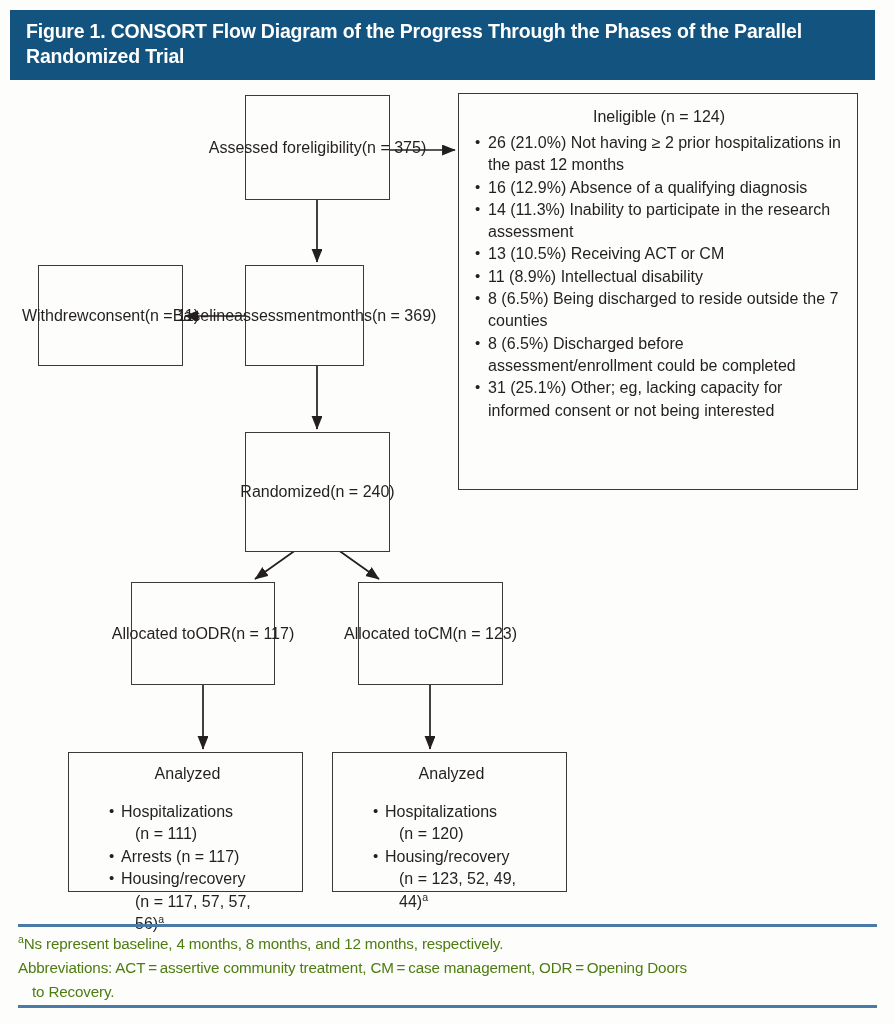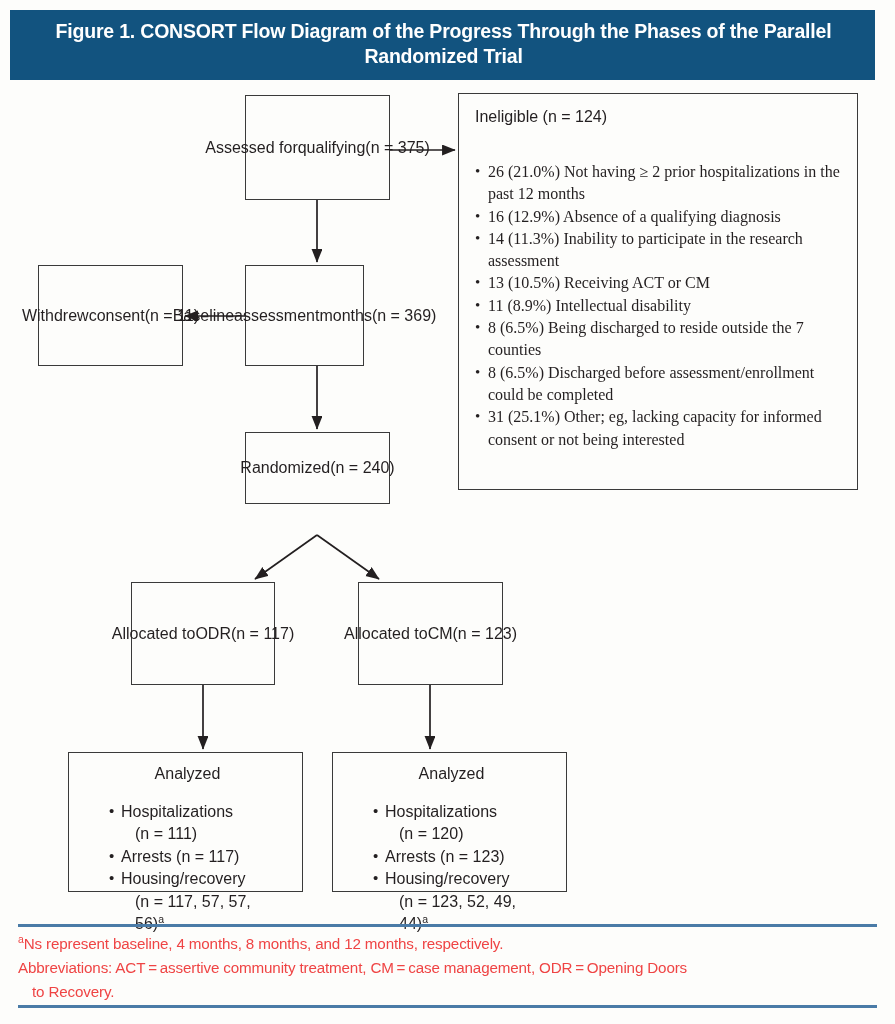--- a/index.html
+++ b/index.html
@@ -29,21 +29,20 @@
     background: #12537f;
     box-sizing: border-box;
     padding: 9px 14px 0 16px;
   }
   .fig-header-title {
     color: #ffffff;
     font-size: 19.5px;
     font-weight: bold;
     line-height: 25px;
     letter-spacing: -0.2px;
-    text-align: center;
   }
 
   
   .box {
     position: absolute;
     box-sizing: border-box;
     border: 1.6px solid #3a3a3a;
     background: #fdfdfb;
     font-size: 16px;
     line-height: 21.5px;
@@ -56,36 +55,36 @@
     justify-content: center;
     text-align: center;
   }
   .box-line { white-space: nowrap; }
 
   
   #ineligible-box {
     padding: 12px 14px 10px 16px;
   }
   .inel-title {
+    text-align: center;
     font-size: 16px;
     line-height: 22px;
-    margin-bottom: 33px;
+    margin-bottom: 4px;
   }
   .inel-list {
     list-style: none;
     margin: 0;
     padding: 0;
   }
   .inel-list li {
     position: relative;
     padding-left: 13px;
     font-size: 16px;
     line-height: 22.3px;
     margin-bottom: 0px;
-    font-family: Liberation Serif, serif;
   }
   .inel-list li::before {
     content: "\2022";
     position: absolute;
     left: 0;
     top: -1px;
     font-size: 15px;
   }
 
   
@@ -142,21 +141,21 @@
   }
   #rule-top { top: 924px; }
   #rule-bottom { top: 1005px; }
   #footnotes {
     position: absolute;
     left: 18px;
     top: 932px;
     width: 862px;
     font-size: 15.2px;
     line-height: 24px;
-    color: #ef4444;
+    color: #4d7c0f;
     letter-spacing: -0.15px;
   }
   .fn-line { display: block; }
   .fn-indent { padding-left: 14px; display: block; }
 </style>
 </head>
 <body>
 
 <div id="page">
 
@@ -183,21 +182,21 @@
 
     <line x1="317" y1="535" x2="379" y2="579" stroke="#231f20" stroke-width="1.7" marker-end="url(#arrowhead)"></line>
 
     <line x1="203" y1="685" x2="203" y2="749" stroke="#231f20" stroke-width="1.7" marker-end="url(#arrowhead)"></line>
 
     <line x1="430" y1="685" x2="430" y2="749" stroke="#231f20" stroke-width="1.7" marker-end="url(#arrowhead)"></line>
   </svg>
 
   <div class="box box-centered" id="assessed-box" style="left:245px; top:95px; width:145px; height:105px;">
     <span class="box-line">Assessed for</span>
-    <span class="box-line">qualifying</span>
+    <span class="box-line">eligibility</span>
     <span class="box-line">(n = 375)</span>
   </div>
 
   <div class="box" id="ineligible-box" style="left:458px; top:93px; width:400px; height:397px;">
     <div class="inel-title">Ineligible (n = 124)</div>
     <ul class="inel-list">
       <li>26 (21.0%) Not having ≥ 2 prior hospitalizations in the past 12 months</li>
       <li>16 (12.9%) Absence of a qualifying diagnosis</li>
       <li>14 (11.3%) Inability to participate in the research assessment</li>
       <li>13 (10.5%) Receiving ACT or CM</li>
@@ -214,21 +213,21 @@
     <span class="box-line">(n = 11)</span>
   </div>
 
   <div class="box box-centered" id="baseline-box" style="left:245px; top:265px; width:119px; height:101px;">
     <span class="box-line">Baseline</span>
     <span class="box-line">assessment</span>
     <span class="box-line">months</span>
     <span class="box-line">(n = 369)</span>
   </div>
 
-  <div class="box box-centered" id="randomized-box" style="left:245px; top:432px; width:145px; height:72px;">
+  <div class="box box-centered" id="randomized-box" style="left:245px; top:432px; width:145px; height:120px;">
     <span class="box-line">Randomized</span>
     <span class="box-line">(n = 240)</span>
   </div>
 
   <div class="box box-centered" id="allocated-odr-box" style="left:131px; top:582px; width:144px; height:103px;">
     <span class="box-line">Allocated to</span>
     <span class="box-line">ODR</span>
     <span class="box-line">(n = 117)</span>
   </div>
 
@@ -256,23 +255,20 @@
   </div>
 
   <div class="box analyzed-box" id="analyzed-cm-box" style="left:332px; top:752px; width:235px; height:140px;">
     <div class="an-title">Analyzed</div>
     <ul class="an-list">
       <li>
         <span>Hospitalizations</span>
         <span class="an-sub">(n = 120)</span>
       </li>
       <li>
-        <span>Arrests (n = 123)</span>
-      </li>
-      <li>
         <span>Housing/recovery</span>
         <span class="an-sub"><span>(n = 123, 52, 49, 44)</span><sup>a</sup></span>
       </li>
     </ul>
   </div>
 
   <div class="rule" id="rule-top"></div>
 
   <div id="footnotes">
     <span class="fn-line"><sup>a</sup><span>Ns represent baseline, 4 months, 8 months, and 12 months, respectively.</span></span>

